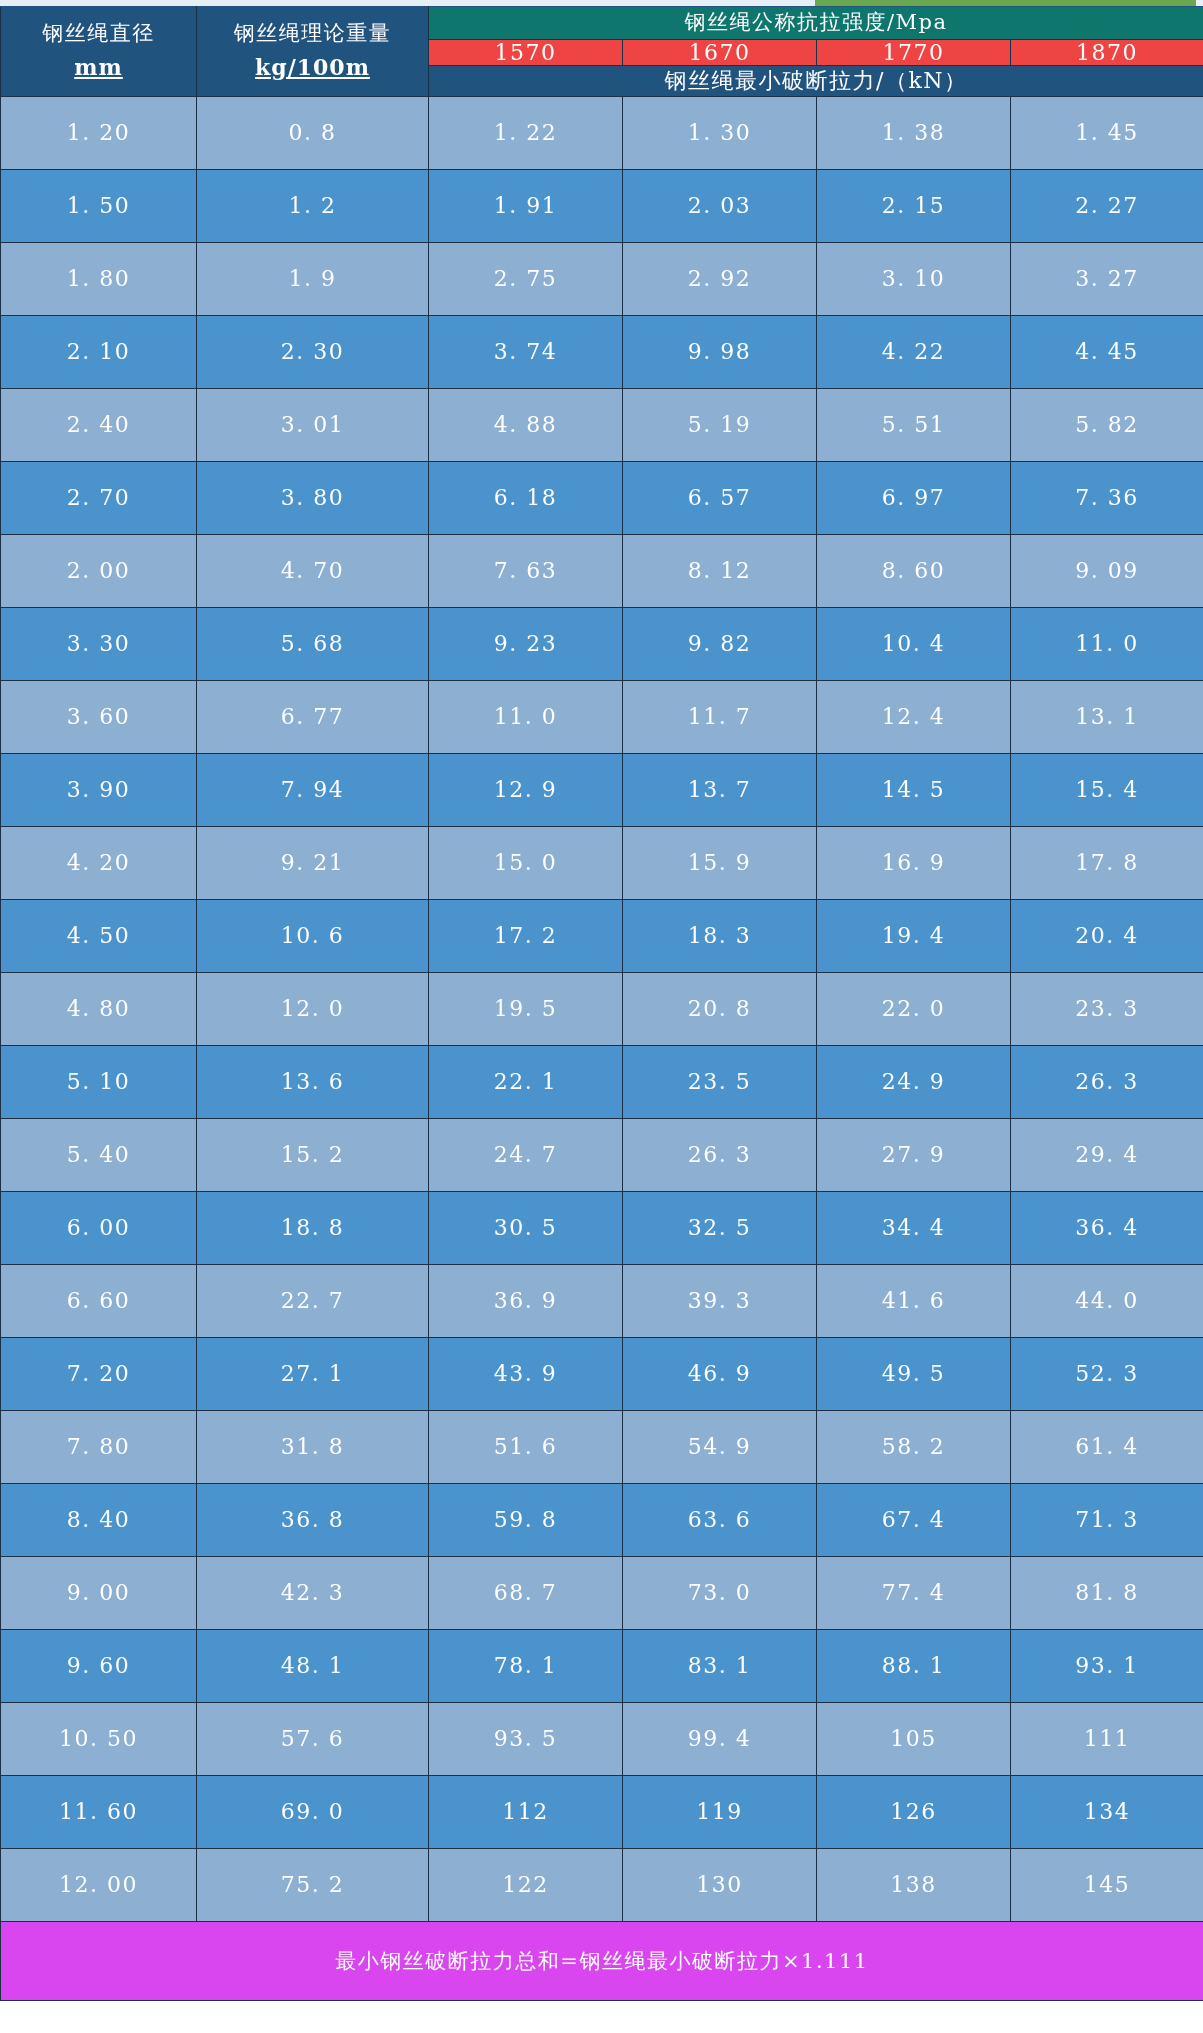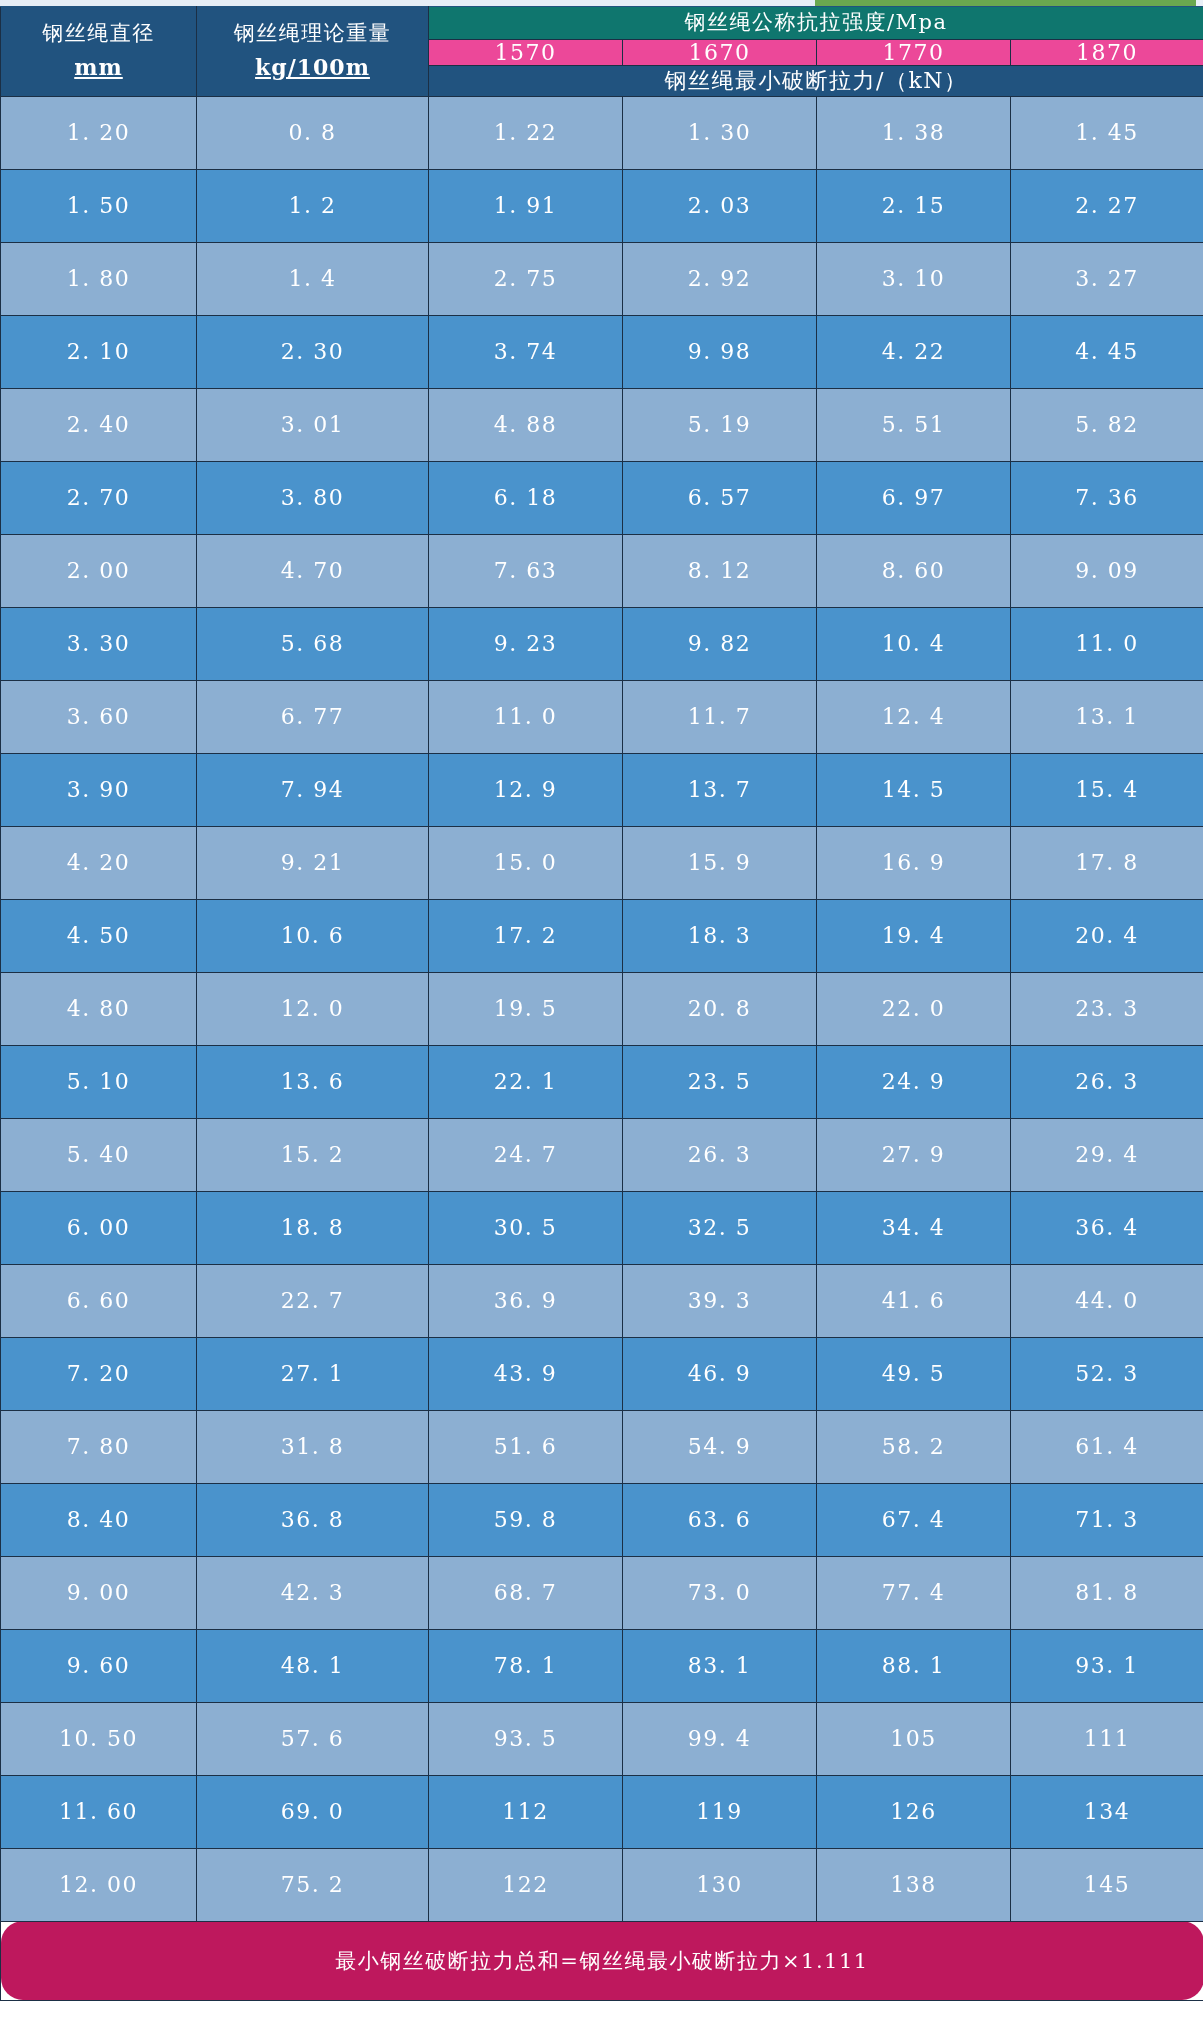--- a/index.html
+++ b/index.html
@@ -84,21 +84,21 @@
     letter-spacing: 2px;
   }
   .hd-left .sub {
     display: block;
     font-size: 22px;
     letter-spacing: 1px;
     font-weight: bold;
     text-decoration: underline;
   }
   .hd-num {
-    background: #ec4899;
+    background: #ef4444;
     font-size: 22px;
     font-weight: bold;
     letter-spacing: 2px;
   }
   .hd-span {
     background: #21537f;
     font-size: 22px;
     font-weight: bold;
     letter-spacing: 2px;
   }
@@ -112,26 +112,25 @@
 
   td.cell {
     font-size: 22px;
     height: 72px;
     letter-spacing: 3px;
     font-weight: normal;
   }
 
   
   .ft {
-    background: #be185d;
+    background: #d946ef;
     font-size: 21px;
     height: 78px;
     font-weight: bold;
     letter-spacing: 2px;
-    border-radius: 22px;
   }
 
   
   col.c0 { width: 196px; }
   col.c1 { width: 232px; }
   col.c2 { width: 194px; }
   col.c3 { width: 194px; }
   col.c4 { width: 194px; }
   col.c5 { width: 193px; }
 </style>
@@ -191,21 +190,21 @@
         <tr class="even">
           <td class="cell">1. 50</td>
           <td class="cell">1. 2</td>
           <td class="cell">1. 91</td>
           <td class="cell">2. 03</td>
           <td class="cell">2. 15</td>
           <td class="cell">2. 27</td>
         </tr>
         <tr class="odd">
           <td class="cell">1. 80</td>
-          <td class="cell">1. 4</td>
+          <td class="cell">1. 9</td>
           <td class="cell">2. 75</td>
           <td class="cell">2. 92</td>
           <td class="cell">3. 10</td>
           <td class="cell">3. 27</td>
         </tr>
         <tr class="even">
           <td class="cell">2. 10</td>
           <td class="cell">2. 30</td>
           <td class="cell">3. 74</td>
           <td class="cell">9. 98</td>

